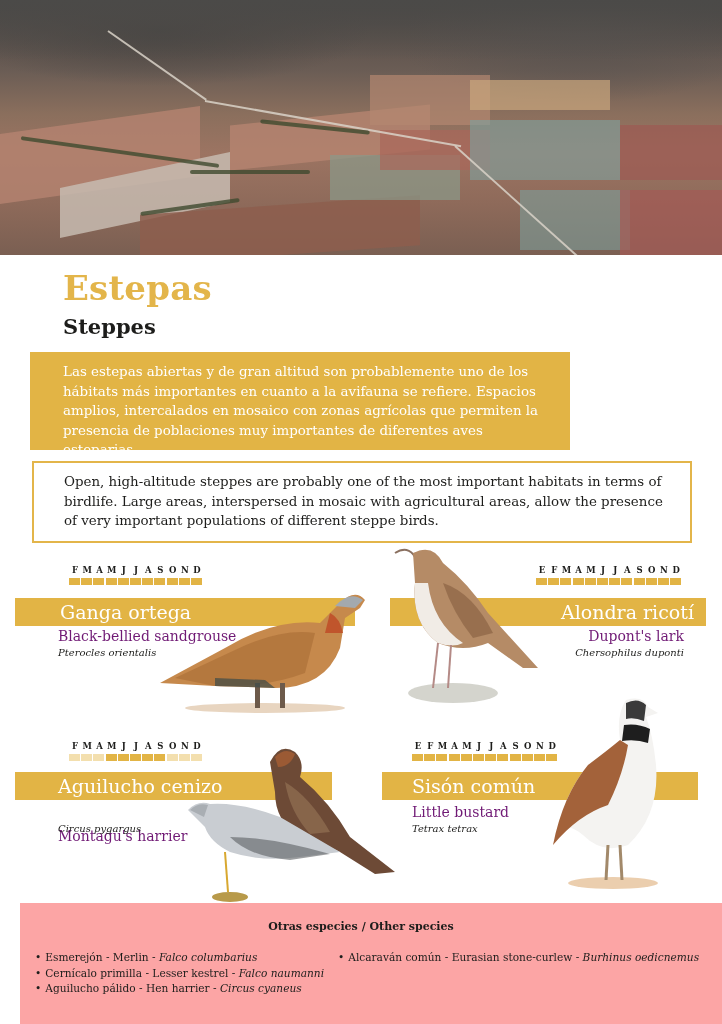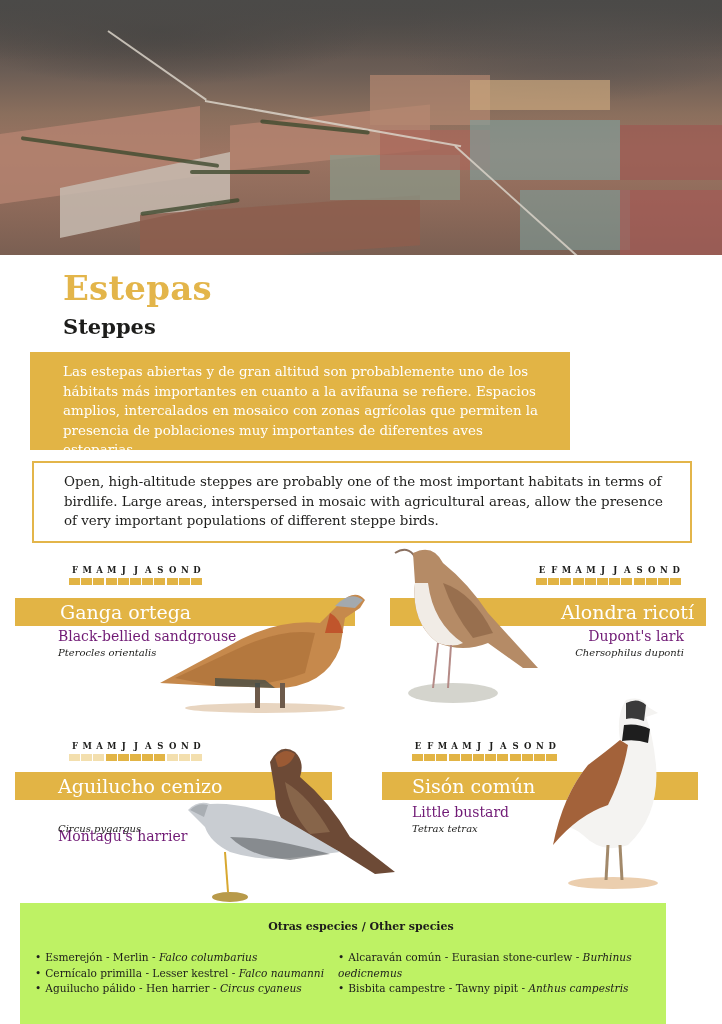--- a/index.html
+++ b/index.html
@@ -34,21 +34,21 @@
   .months .cells span.off { background: #f3dfae; }
 
   .band { position: absolute; height: 28px; background: #e2b445; }
   .band-name { position: absolute; font-size: 19px; color: #ffffff; line-height: 28px; }
   .common { position: absolute; font-size: 14px; color: #701a75; }
   .sci { position: absolute; font-size: 10px; font-style: italic; color: #1d1d1b; }
 
   .bird { position: absolute; }
 
   
-  .others { position: absolute; left: 20px; top: 903px; width: 646px; height: 121px; background: #bef264; }
+  .others { position: absolute; left: 20px; top: 903px; width: 702px; height: 121px; background: #fca5a5; }
   .others-title { position: absolute; left: 0; width: 682px; top: 17px; text-align: center; font-size: 11px; font-weight: bold; color: #1d1d1b; }
   .others ul { position: absolute; list-style: none; font-size: 10.6px; line-height: 15.5px; color: #1d1d1b; }
   .others li::before { content: "\2022"; margin-right: 4px; }
   .others li i { font-style: italic; }
 </style>
 </head>
 <body>
 
 <div class="hero">
   <div class="field" style="left:0;top:120px;width:200px;height:70px;background:#b58370;transform:skewY(-8deg);opacity:.8"></div>
@@ -260,15 +260,14 @@
 
 <div class="others">
   <div class="others-title">Otras especies / Other species</div>
   <ul style="left:15px;top:47px;">
       <li>Esmerejón - Merlin - <i>Falco columbarius</i></li>
       <li>Cernícalo primilla - Lesser kestrel - <i>Falco naumanni</i></li>
       <li>Aguilucho pálido - Hen harrier - <i>Circus cyaneus</i></li>
     </ul>
   <ul style="left:318px;top:47px;">
       <li>Alcaraván común - Eurasian stone-curlew - <i>Burhinus oedicnemus</i></li>
-      <li>Bisbita campestre - Tawny pipit - <i>Anthus campestris</i></li>
     </ul>
 </div>
 
 </body></html>

